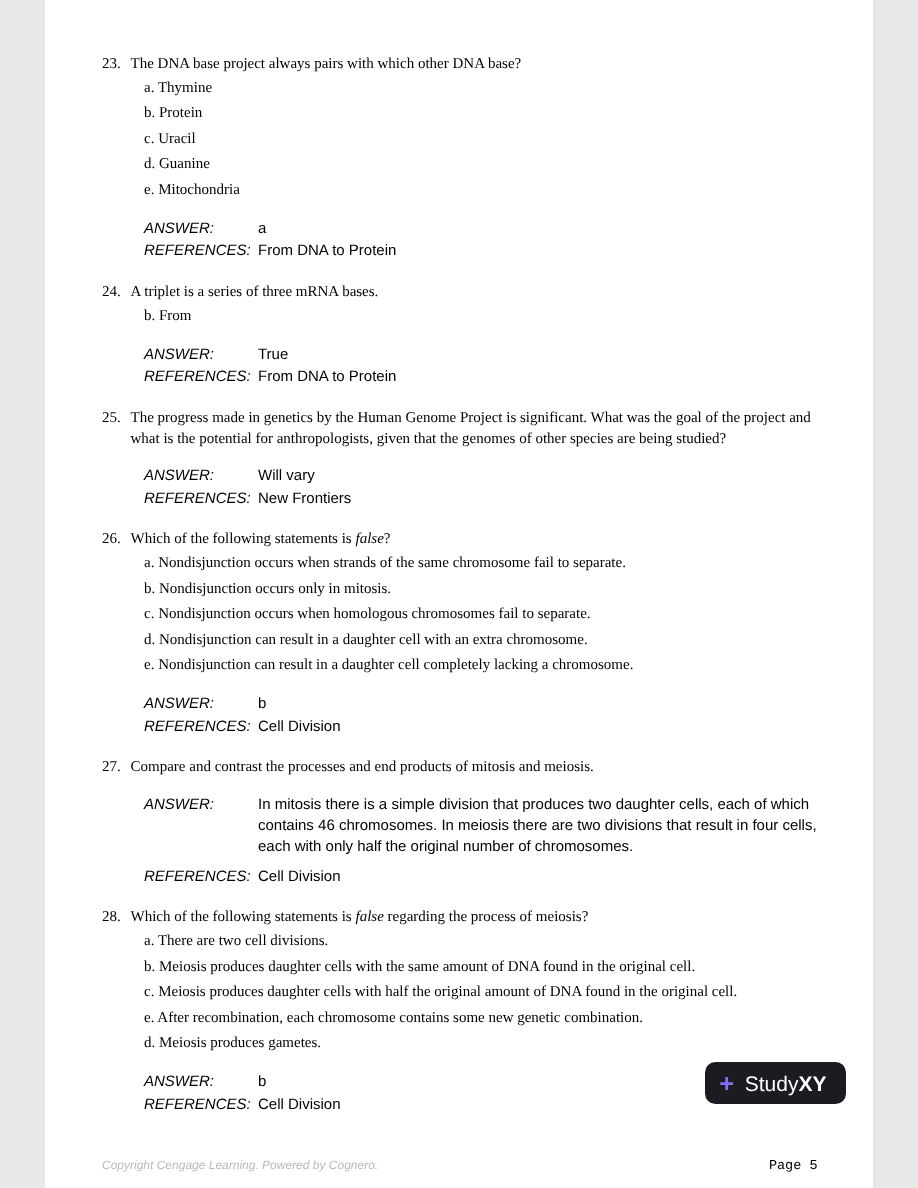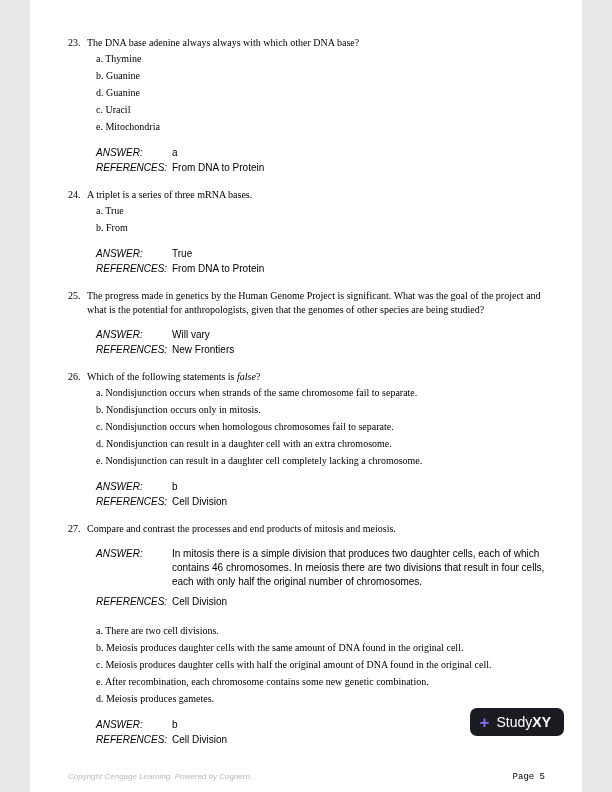--- a/index.html
+++ b/index.html
@@ -42,48 +42,47 @@
   .brand-name-bold { font-weight:bold; }
 </style>
 </head>
 <body>
 
 <div class="page">
 
   <div class="question">
     <div class="q-row">
       <span class="q-num">23.</span>
-      <span class="q-text"><span>The DNA base adenine always always with which other DNA base?</span><span class="italic"></span><span></span></span>
+      <span class="q-text"><span>The DNA base project always pairs with which other DNA base?</span><span class="italic"></span><span></span></span>
     </div>
     <div class="options">
       <div class="option">a. Thymine</div>
-      <div class="option">b. Guanine</div>
+      <div class="option">b. Protein</div>
+      <div class="option">c. Uracil</div>
       <div class="option">d. Guanine</div>
-      <div class="option">c. Uracil</div>
       <div class="option">e. Mitochondria</div>
     </div>
     <div class="answer-block">
       <div class="ans-row">
         <span class="ans-label">ANSWER:</span>
         <span class="ans-value">a</span>
       </div>
       <div class="ans-row">
         <span class="ans-label">REFERENCES:</span>
         <span class="ans-value">From DNA to Protein</span>
       </div>
     </div>
   </div>
 
   <div class="question">
     <div class="q-row">
       <span class="q-num">24.</span>
       <span class="q-text"><span>A triplet is a series of three mRNA bases.</span><span class="italic"></span><span></span></span>
     </div>
     <div class="options">
-      <div class="option">a. True</div>
       <div class="option">b. From</div>
     </div>
     <div class="answer-block">
       <div class="ans-row">
         <span class="ans-label">ANSWER:</span>
         <span class="ans-value">True</span>
       </div>
       <div class="ans-row">
         <span class="ans-label">REFERENCES:</span>
         <span class="ans-value">From DNA to Protein</span>
@@ -143,20 +142,24 @@
         <span class="ans-value">In mitosis there is a simple division that produces two daughter cells, each of which contains 46 chromosomes. In meiosis there are two divisions that result in four cells, each with only half the original number of chromosomes.</span>
       </div>
       <div class="ans-row" style="margin-top:6px;">
         <span class="ans-label">REFERENCES:</span>
         <span class="ans-value">Cell Division</span>
       </div>
     </div>
   </div>
 
   <div class="question">
+    <div class="q-row">
+      <span class="q-num">28.</span>
+      <span class="q-text"><span>Which of the following statements is </span><span class="italic">false</span><span> regarding the process of meiosis?</span></span>
+    </div>
     <div class="options">
       <div class="option">a. There are two cell divisions.</div>
       <div class="option">b. Meiosis produces daughter cells with the same amount of DNA found in the original cell.</div>
       <div class="option">c. Meiosis produces daughter cells with half the original amount of DNA found in the original cell.</div>
       <div class="option">e. After recombination, each chromosome contains some new genetic combination.</div>
       <div class="option">d. Meiosis produces gametes.</div>
     </div>
     <div class="answer-block">
       <div class="ans-row">
         <span class="ans-label">ANSWER:</span>

